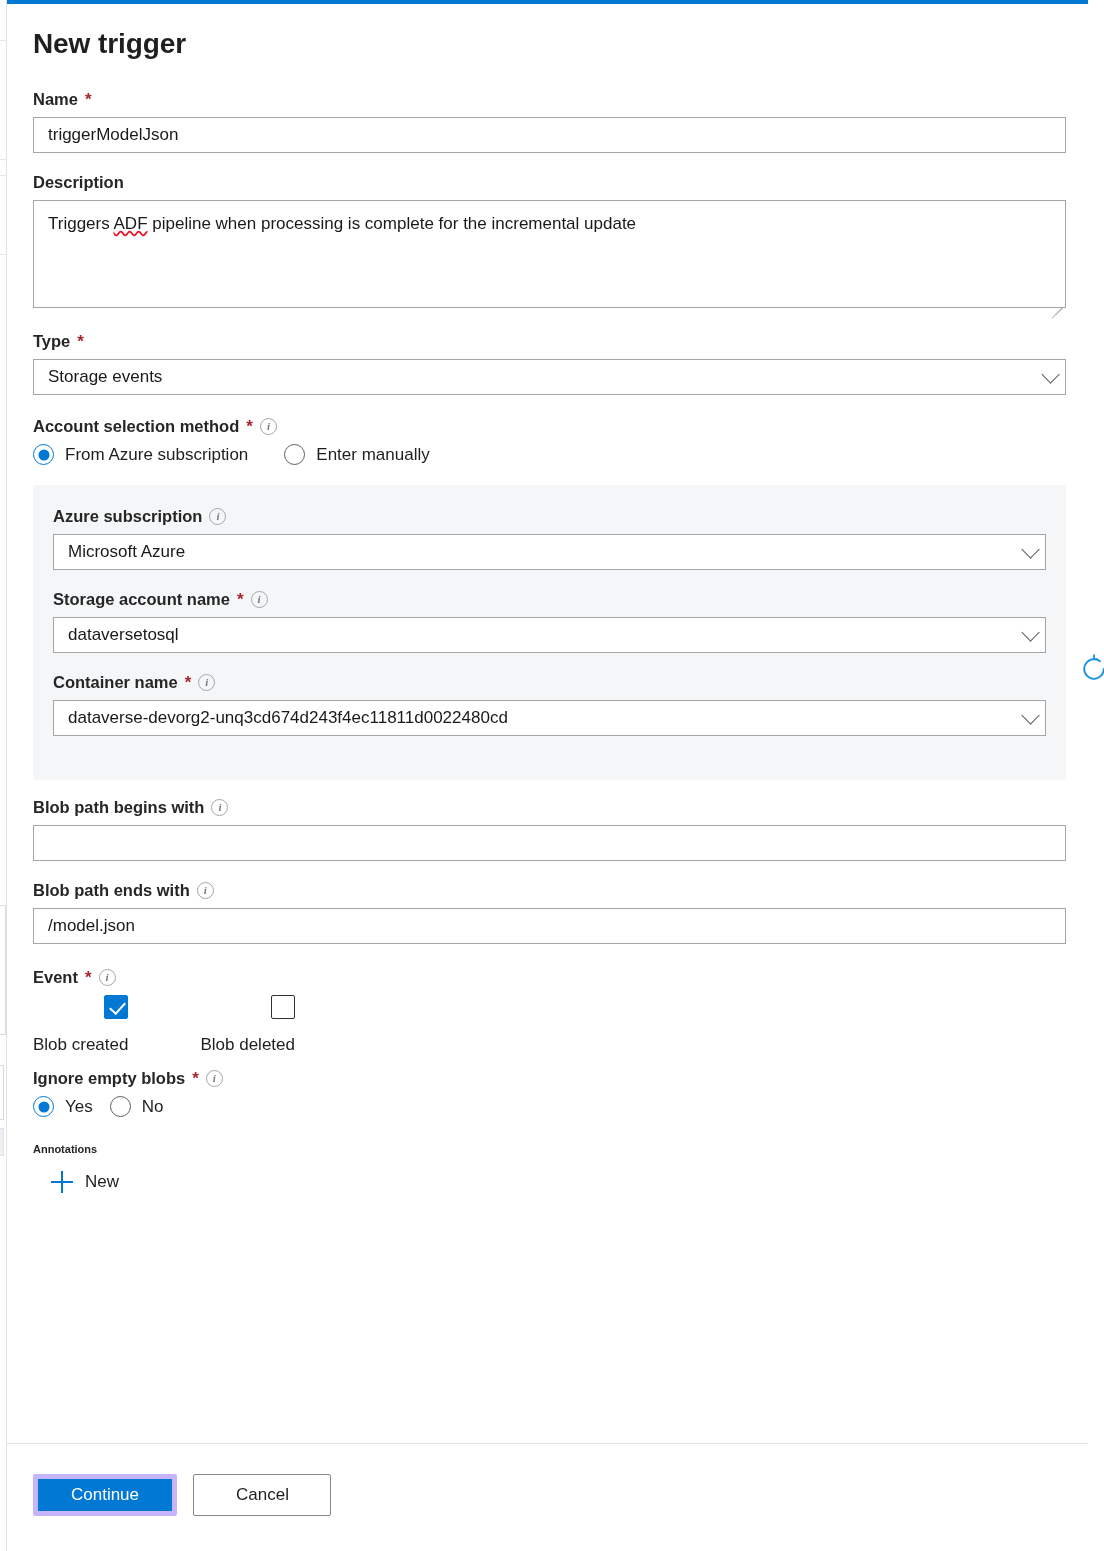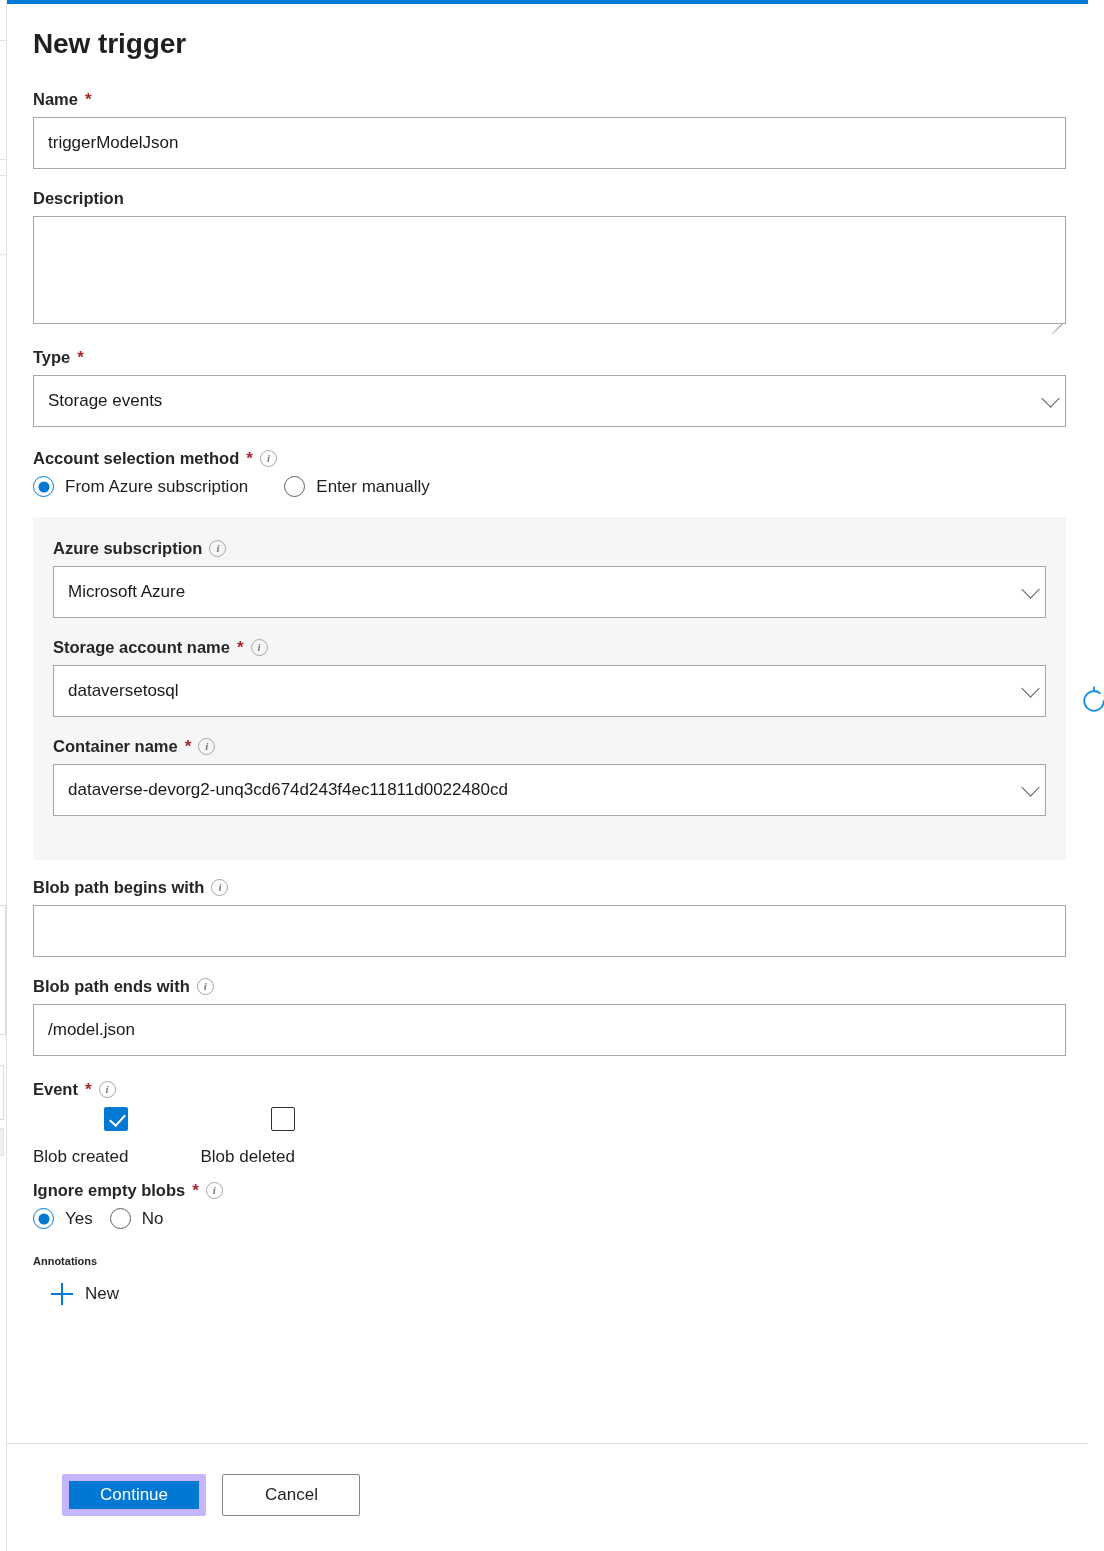--- a/index.html
+++ b/index.html
@@ -58,21 +58,21 @@
   .info-icon {
     display: inline-flex; align-items: center; justify-content: center;
     width: 17px; height: 17px; flex: 0 0 17px;
     border: 1px solid #a6a6a6; border-radius: 50%;
     color: #7a7a7a; font-size: 11px; font-style: italic;
     font-family: "Liberation Serif", serif; line-height: 1;
     padding-bottom: 1px;
   }
 
   .ctrl {
-    width: 100%; height: 52px;
+    width: 100%; height: 36px;
     border: 1px solid #a6a6a6; background: #fff;
     font-family: "Liberation Sans", sans-serif;
     font-size: 17px; color: #1b1a19;
     padding: 0 14px;
     outline: none;
   }
   .ctrl::placeholder { color: #8a8886; }
 
   .textarea {
     width: 100%; height: 108px;
@@ -190,23 +190,22 @@
     border-top: 1px solid #e1e1e1;
     background: #fff;
     padding: 30px 0 0 26px;
   }
   .btn {
     height: 42px; font-size: 17px;
     font-family: "Liberation Sans", sans-serif;
     cursor: pointer; padding: 0 22px; border-radius: 2px;
   }
   .btn-primary {
-    background: #0078d4; color: #fff; border: 7px solid #c4b5fd;
+    background: #0078d4; color: #fff; border: 5px solid #c4b5fd;
     min-width: 144px;
-    margin-left: 29px;
   }
   .btn-secondary {
     background: #fff; color: #201f1e; border: 1px solid #8a8886;
     min-width: 138px; margin-left: 12px;
   }
 </style>
 </head>
 <body>
 
 <div class="bg-frag f1"></div>
@@ -231,20 +230,23 @@
       <input class="ctrl" type="text" value="triggerModelJson" style="">
     </div>
 
     
     <div class="field">
       <div class="lbl">
         <span>Description</span>
       </div>
       <div class="ta-wrap">
         <textarea class="textarea" style="color: transparent; caret-color: rgb(27, 26, 25);"></textarea>
+        <div class="ta-text">
+          <span>Triggers </span><span class="spell">ADF</span><span> pipeline when processing is complete for the incremental update</span>
+        </div>
         <div class="grip">
             <i></i>
             <i></i>
             <i></i>
           </div>
       </div>
     </div>
 
     
     <div class="field" style="margin-bottom:22px;">

